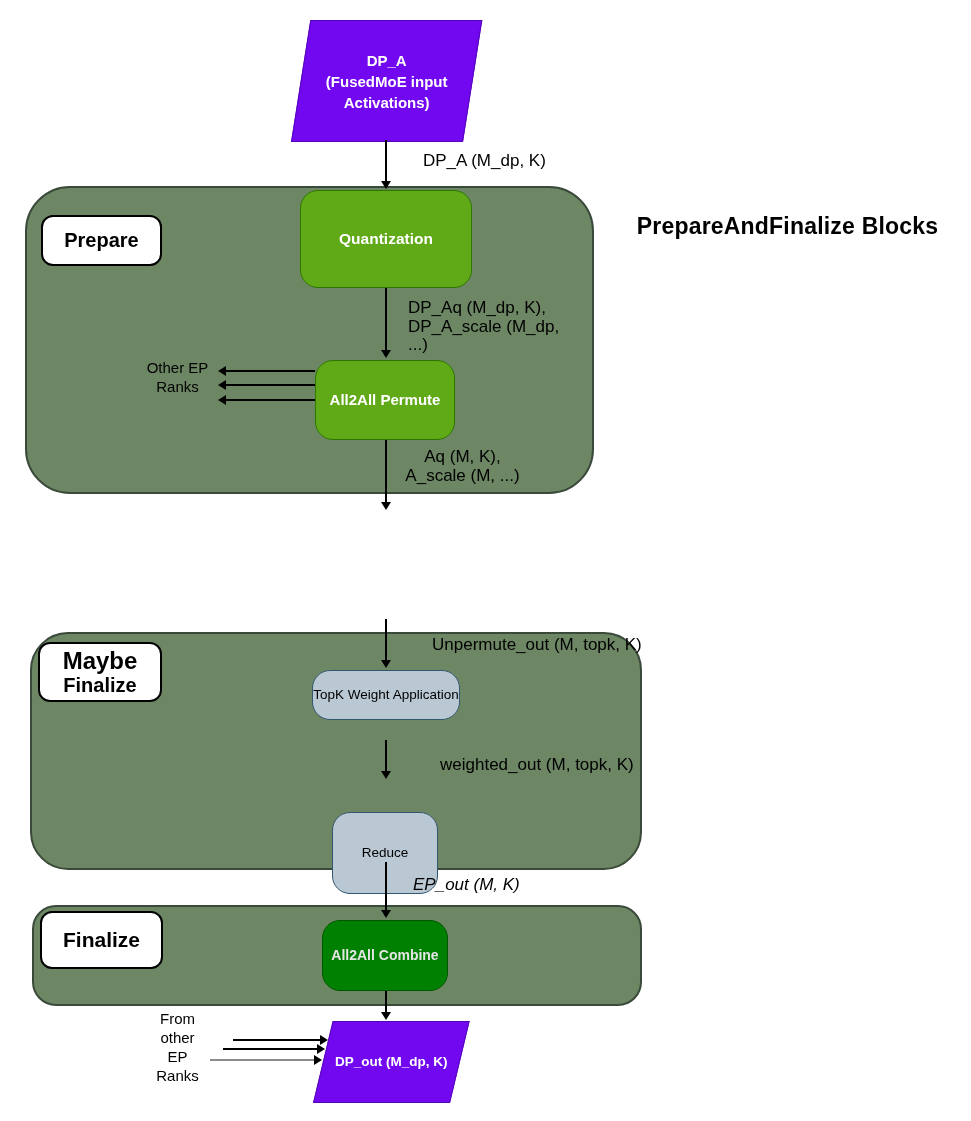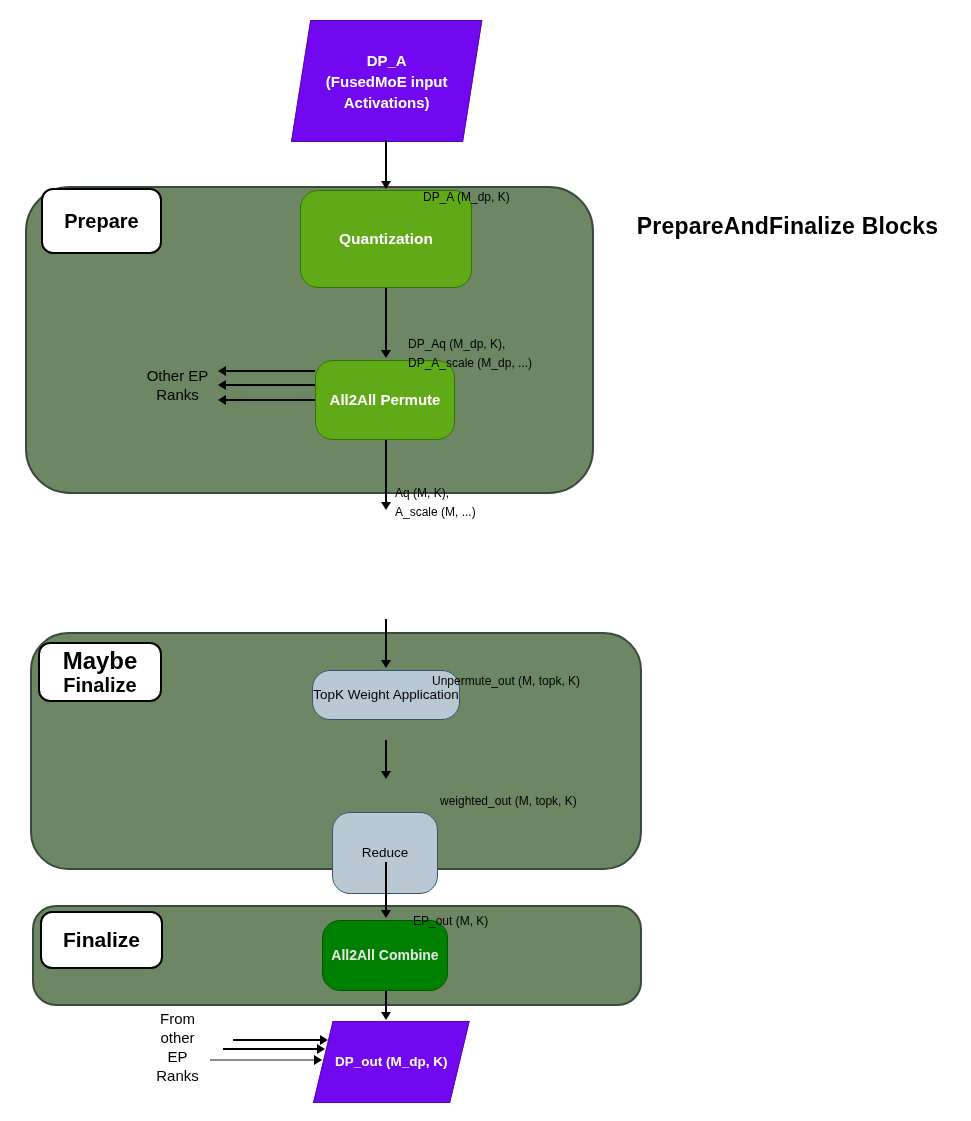--- a/index.html
+++ b/index.html
@@ -33,21 +33,21 @@
   }
   .para-inner {
     width:100%; height:100%; display:flex; align-items:center; justify-content:center;
     text-align:center; color:#fff; font-weight:bold; white-space:pre-line; line-height:1.4;
   }
   .skew9  { transform:skewX(-9deg); }
   .skew9 .para-inner { transform:skewX(9deg); }
   .skew13 { transform:skewX(-13.5deg); }
   .skew13 .para-inner { transform:skewX(13.5deg); }
   .elabel {
-    position:absolute; font-size:12px; line-height:18.5px; white-space:pre-line;margin-top:36px;
+    position:absolute; font-size:17px; line-height:18.5px; white-space:pre-line;
   }
   .note {
     position:absolute; font-size:15px; line-height:19px; white-space:pre-line; text-align:center;
   }
   
   .varrow { position:absolute; width:12px; }
   .varrow::before { content:""; position:absolute; left:5px; top:0; bottom:7px; width:2px; background:#000; }
   .varrow::after  { content:""; position:absolute; left:1px; bottom:0;
     border-left:5px solid transparent; border-right:5px solid transparent; border-top:8px solid #000; }
   
@@ -66,21 +66,21 @@
 <body>
 
 <div class="canvas">
 
   <div class="container" style="left:25px; top:186px; width:565px; height:304px; border-radius:45px;"></div>
   <div class="container" style="left:30px; top:632px; width:608px; height:234px; border-radius:38px;"></div>
   <div class="container" style="left:32px; top:905px; width:606px; height:97px; border-radius:24px;"></div>
 
   <div class="title" style="left:615px; top:213px; width:345px;">PrepareAndFinalize Blocks</div>
 
-  <div class="labelbox" style="left:41px; top:188px; width:121px; height:66px; font-size:20px;">Prepare</div>
+  <div class="labelbox" style="left:41px; top:215px; width:121px; height:51px; font-size:20px;">Prepare</div>
   <div class="labelbox" style="left:38px; top:642px; width:124px; height:60px;">
     <span style="font-size:24px;">Maybe</span>
     <span style="font-size:20px;">Finalize</span>
   </div>
   <div class="labelbox" style="left:40px; top:911px; width:123px; height:58px; font-size:21px;">Finalize</div>
 
   <div class="para skew9" style="left:291px; top:20px; width:170px; height:120px;">
     <div class="para-inner" style="font-size:15px;">DP_A
 (FusedMoE input
 Activations)</div>
@@ -108,26 +108,26 @@
   <div class="larrow" style="left:218px; top:379px; width:97px;"></div>
   <div class="larrow" style="left:218px; top:394px; width:97px;"></div>
 
   <div class="rarrow" style="left:233px; top:1034px; width:95px;"></div>
   <div class="rarrow" style="left:223px; top:1043px; width:102px;"></div>
   <div class="rarrow gray" style="left:210px; top:1054px; width:112px;"></div>
 
   <div class="elabel" style="left:423px; top:152px; white-space:nowrap;">DP_A (M_dp, K)</div>
   <div class="elabel" style="left:408px; top:299px; width:170px; text-align:left;">DP_Aq (M_dp, K),
 DP_A_scale (M_dp, ...)</div>
-  <div class="elabel" style="left:395px; top:448px; width:135px; text-align:left;">Aq (M, K),
+  <div class="elabel" style="left:395px; top:448px; width:135px; text-align:center;">Aq (M, K),
 A_scale (M, ...)</div>
   <div class="elabel" style="left:432px; top:636px; white-space:nowrap;">Unpermute_out (M, topk, K)</div>
   <div class="elabel" style="left:440px; top:756px; white-space:nowrap;">weighted_out (M, topk, K)</div>
-  <div class="elabel" style="left:413px; top:876px; white-space:nowrap;">EP_out (M, K)</div>
+  <div class="elabel" style="left:413px; top:876px; white-space:nowrap;font-style:italic;">EP_out (M, K)</div>
 
-  <div class="note" style="left:135px; top:366px; width:85px;text-align:center;">Other EP
+  <div class="note" style="left:135px; top:358px; width:85px;text-align:center;">Other EP
 Ranks</div>
   <div class="note" style="left:135px; top:1009px; width:85px;">From
 other
 EP
 Ranks</div>
 
 </div>
 
 </body></html>

